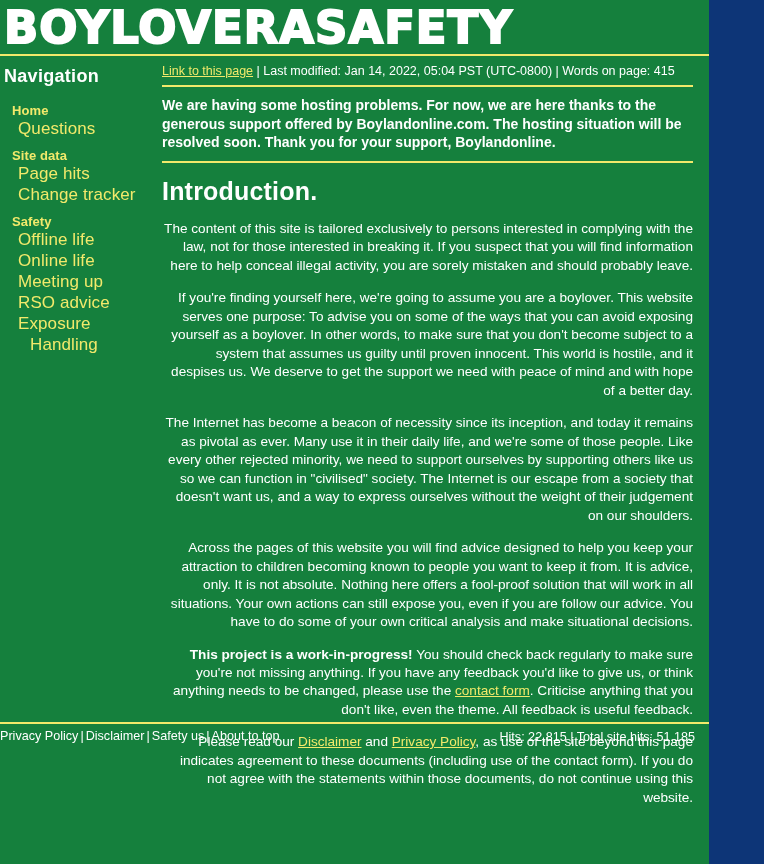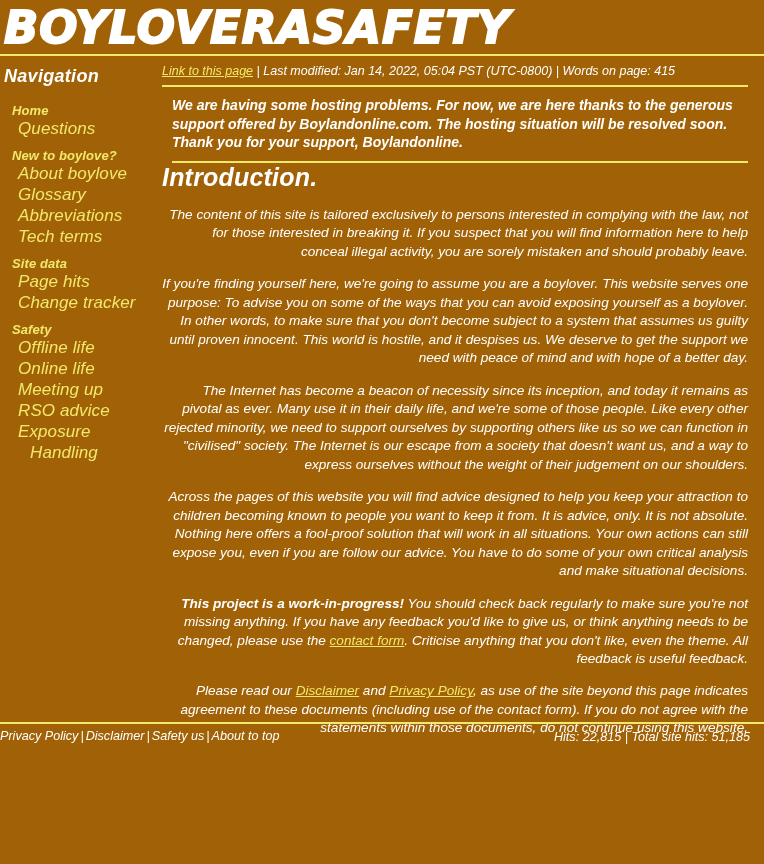--- a/index.html
+++ b/index.html
@@ -5,26 +5,25 @@
   * { box-sizing: border-box; }
   html, body {
     margin: 0; padding: 0;
     width: 764px; height: 864px;
     background: #0d3577;
     font-family: "Liberation Sans", sans-serif;
   }
   body { overflow: hidden; }
 
   .page {
-    width: 764px;
+    width: 709px;
     height: 864px;
     position: relative;
-    background: #a16207;
-    color: #ffffff;
-    font-style: italic;
+    background: #15803d;
+    color: #ffffff;
   }
 
   
   .banner {
     height: 56px;
     border-bottom: 2px solid #f2e96b;
     padding-left: 4px;
     display: flex;
     align-items: center;
     overflow: hidden;
@@ -100,26 +99,25 @@
     color: #f2e96b;
     text-decoration: underline;
   }
   .notice {
     font-size: 14px;
     font-weight: bold;
     line-height: 1.33;
     color: #ffffff;
     padding: 9px 0 9px 0;
     border-bottom: 2px solid #f2e96b;
-    margin-left: 10px;
   }
   h1.section-title {
     font-size: 25px;
     font-weight: bold;
-    margin: 0 0 14px 0;
+    margin: 14px 0 14px 0;
     color: #ffffff;
     letter-spacing: 0.2px;
   }
   p.para {
     font-size: 13.6px;
     line-height: 1.36;
     margin: 0 0 14px 0;
     color: #ffffff;
     text-align: right;
   }
@@ -169,27 +167,20 @@
   <div class="body-wrap">
 
     <nav class="sidebar">
       <h2 class="nav-heading">Navigation</h2>
 
       <div class="nav-group">
         <div class="nav-group-title">Home</div>
         <a class="nav-link" href="#">Questions</a>
       </div>
 
-      <div class="nav-group">
-        <div class="nav-group-title">New to boylove?</div>
-        <a class="nav-link" href="#">About boylove</a>
-        <a class="nav-link" href="#">Glossary</a>
-        <a class="nav-link" href="#">Abbreviations</a>
-        <a class="nav-link" href="#">Tech terms</a>
-      </div>
 
       <div class="nav-group">
         <div class="nav-group-title">Site data</div>
         <a class="nav-link" href="#">Page hits</a>
         <a class="nav-link" href="#">Change tracker</a>
       </div>
 
       <div class="nav-group">
         <div class="nav-group-title">Safety</div>
         <a class="nav-link" href="#">Offline life</a>

